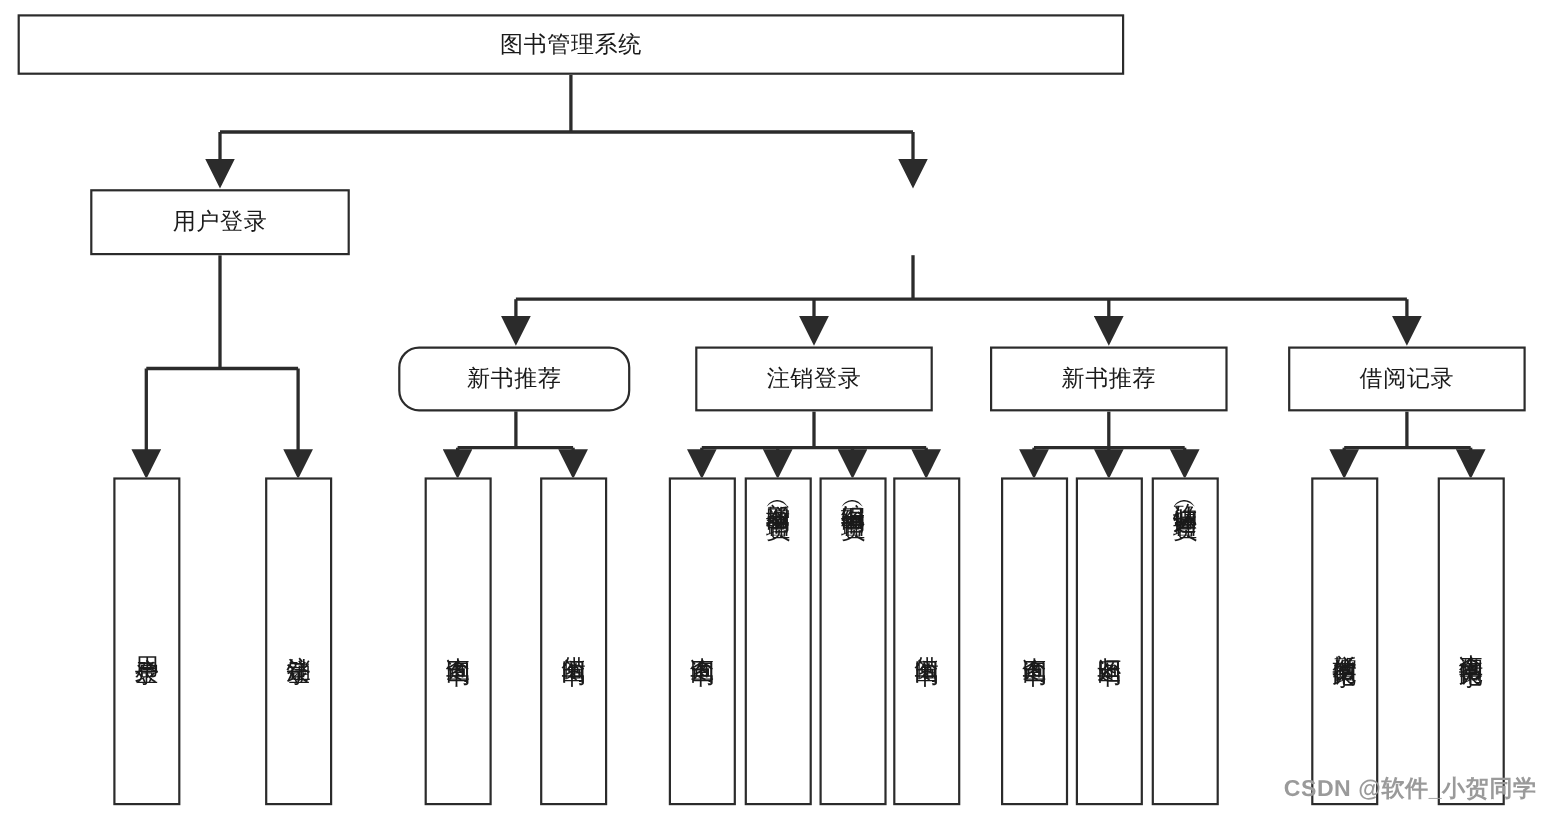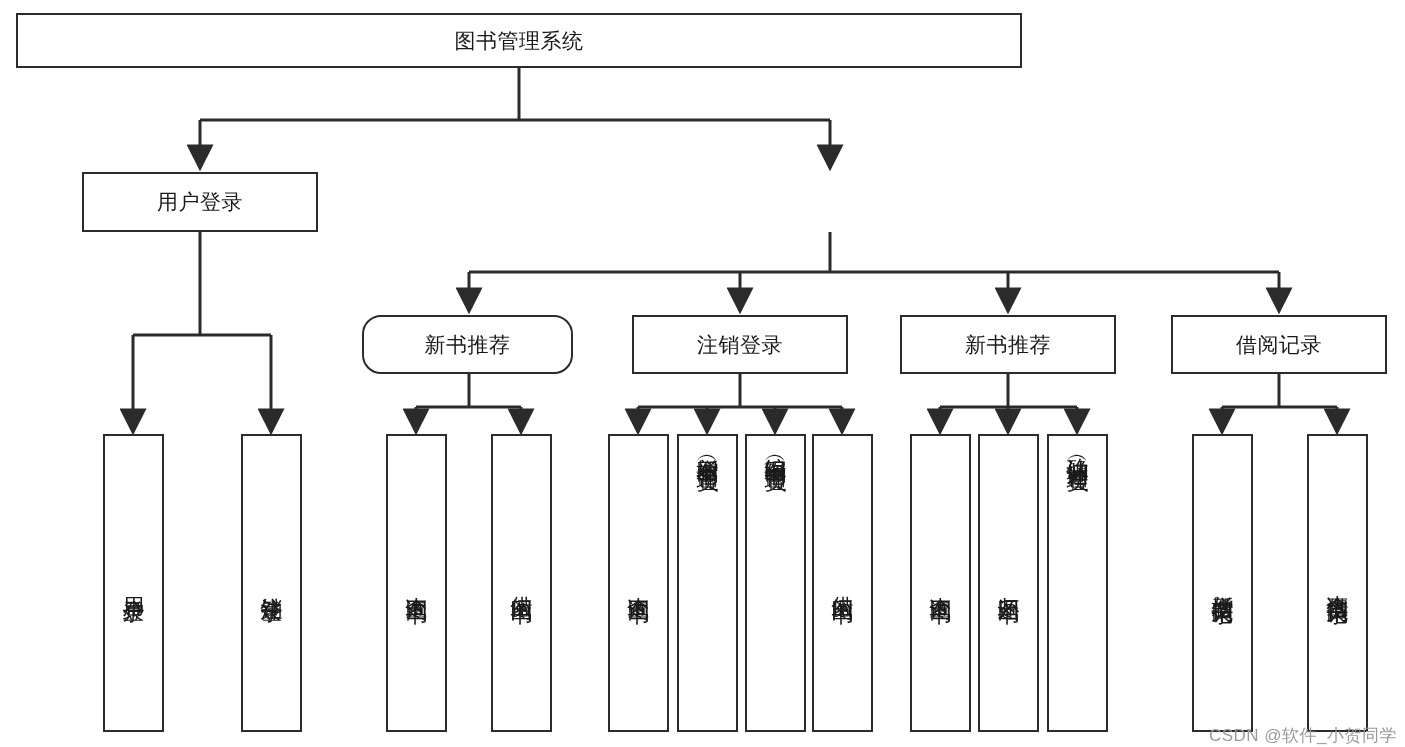--- a/index.html
+++ b/index.html
@@ -63,26 +63,27 @@
     margin-top: auto;
     margin-bottom: auto;
   }
   .node.v.topal .label {
     margin-top: 4px;
     margin-bottom: auto;
   }
   #watermark {
     position: absolute;
     right: 8px;
-    bottom: 0;
-    font-size: 17px;
+    bottom: 16px;
+    font-size: 21px;
     color: #9a9a9a;
     letter-spacing: 0.5px;
     white-space: nowrap;
     user-select: none;
+    font-weight: bold;
   }
 </style>
 </head>
 <body>
 
 <div id="canvas">
 
   <svg id="connectors" viewBox="0 0 1405 747" width="1405" height="747">
     <defs>
       <marker id="arrow" viewBox="0 0 12 12" refX="10.5" refY="6" markerWidth="9" markerHeight="9" orient="auto-start-reverse">

